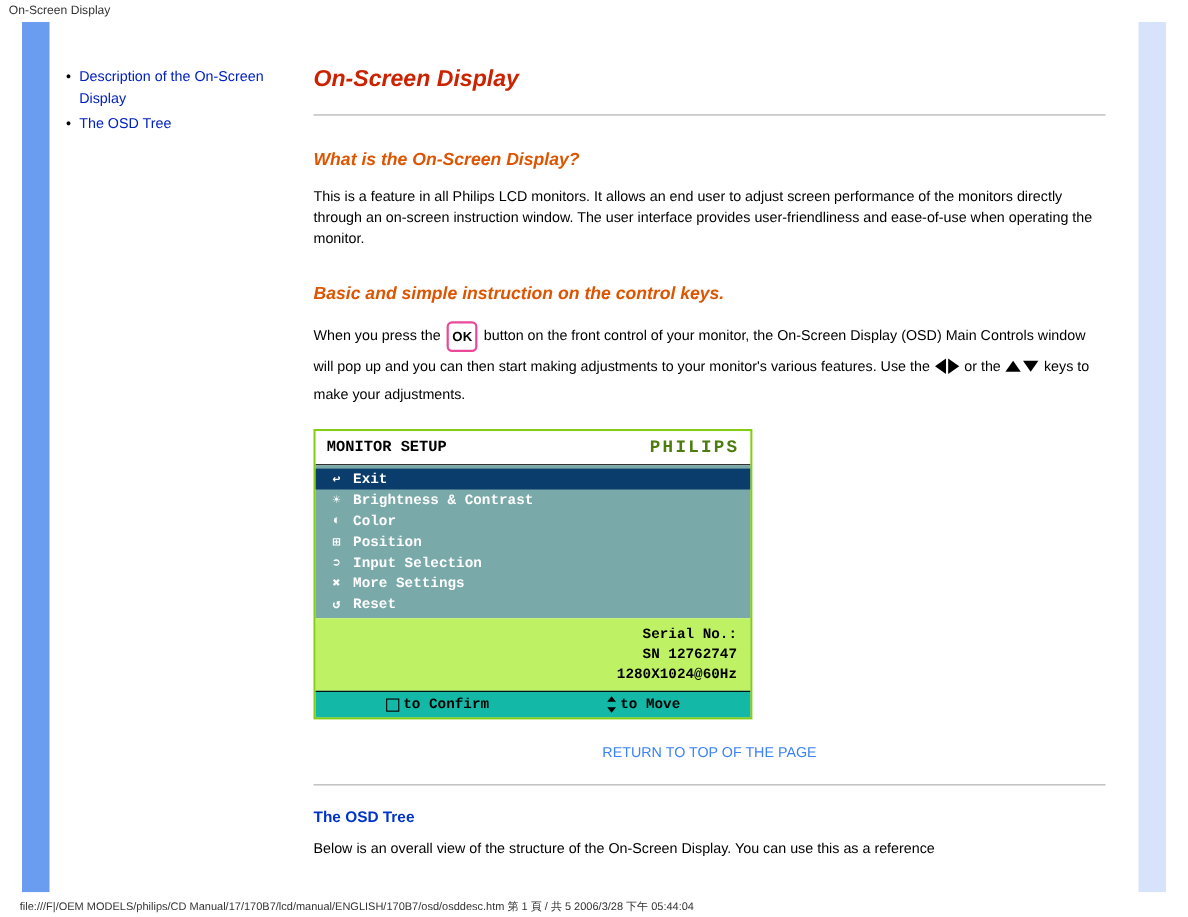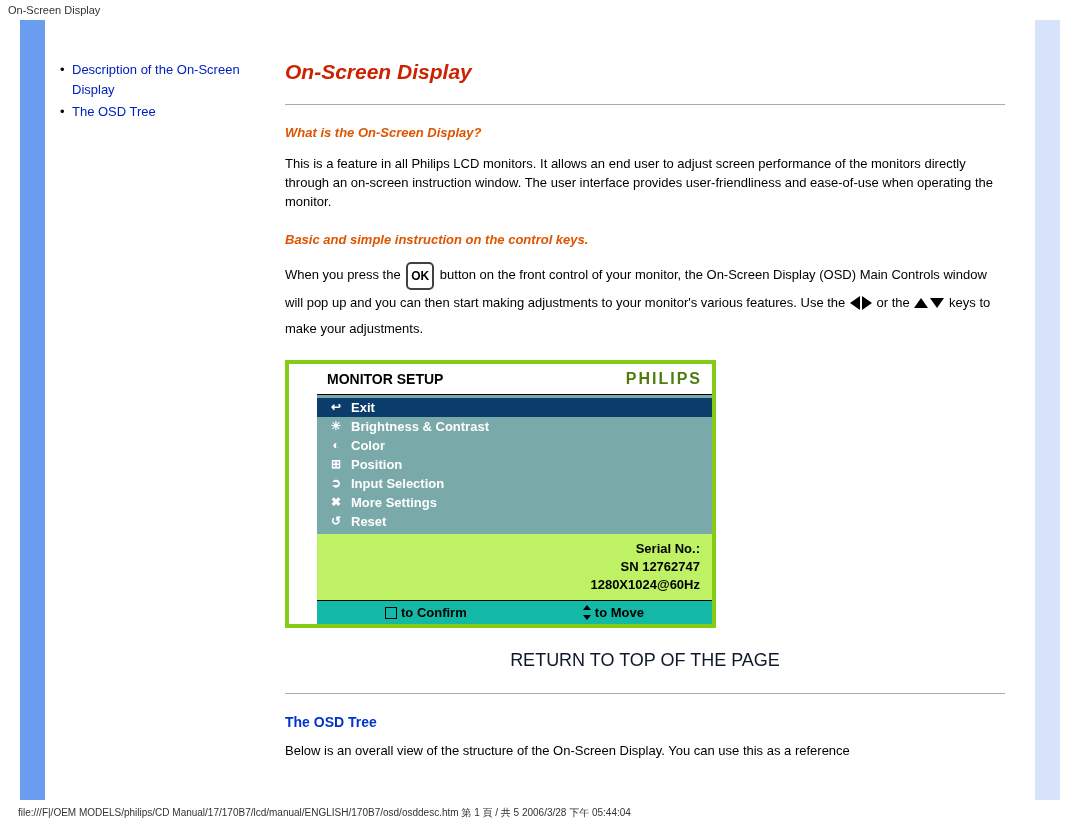--- a/index.html
+++ b/index.html
@@ -76,59 +76,58 @@
   .section-title {
     color: #0033cc;
     font-weight: bold;
     font-size: 14px;
     margin: 12px 0;
   }
   .sub-question {
     color: #dd5500;
     font-weight: bold;
     font-style: italic;
-    font-size: 13px;
-    margin: 20px 0 15px 0;
+    font-size: 16px;
+    margin: 32px 0 15px 0;
   }
   .body-text {
     font-size: 13px;
     line-height: 1.45;
     margin: 10px 0;
   }
   .inline-text {
     line-height: 2;
   }
   .ok-btn {
     display: inline-block;
-    border: 2px solid #404040;
+    border: 2px solid #ec4899;
     border-radius: 5px;
     font-weight: bold;
     font-size: 12px;
     padding: 0 3px;
     vertical-align: middle;
     margin: 0 2px;
   }
   .tri-left, .tri-right, .tri-up, .tri-down {
     display: inline-block;
     width: 0; height: 0;
     vertical-align: middle;
     margin: 0 1px;
   }
   .tri-left { border-top: 7px solid transparent; border-bottom: 7px solid transparent; border-right: 10px solid #000; }
   .tri-right { border-top: 7px solid transparent; border-bottom: 7px solid transparent; border-left: 10px solid #000; }
   .tri-up { border-left: 7px solid transparent; border-right: 7px solid transparent; border-bottom: 10px solid #000; }
   .tri-down { border-left: 7px solid transparent; border-right: 7px solid transparent; border-top: 10px solid #000; }
 
   .osd-box {
     width: 395px;
-    border: 4px solid #84cc16;
+    border: 2px solid #84cc16;
     margin: 18px 0;
-    font-family: Liberation Sans, sans-serif;
+    font-family: Liberation Mono, monospace;
     font-size: 14px;
-    padding-left: 28px;
   }
   .osd-header {
     display: flex;
     justify-content: space-between;
     align-items: center;
     background: #fff;
     padding: 6px 10px;
     border-bottom: 1px solid #000;
     font-weight: bold;
   }
@@ -185,23 +184,23 @@
     line-height: 0;
   }
   .mini-updown .u { width:0;height:0;border-left:4px solid transparent;border-right:4px solid transparent;border-bottom:5px solid #000;}
   .mini-updown .d { width:0;height:0;border-left:4px solid transparent;border-right:4px solid transparent;border-top:5px solid #000; margin-top:1px;}
 
   .return-link {
     text-align: center;
     margin: 22px 0;
   }
   .return-link a {
-    color: #0f172a;
+    color: #3b82f6;
     text-decoration: none;
-    font-size: 18px;
+    font-size: 13px;
     cursor: pointer;
   }
   .right-stripe {
     width: 25px;
     background: #d6e3fa;
     flex-shrink: 0;
     min-height: 780px;
   }
   .footer-path {
     font-size: 10px;

